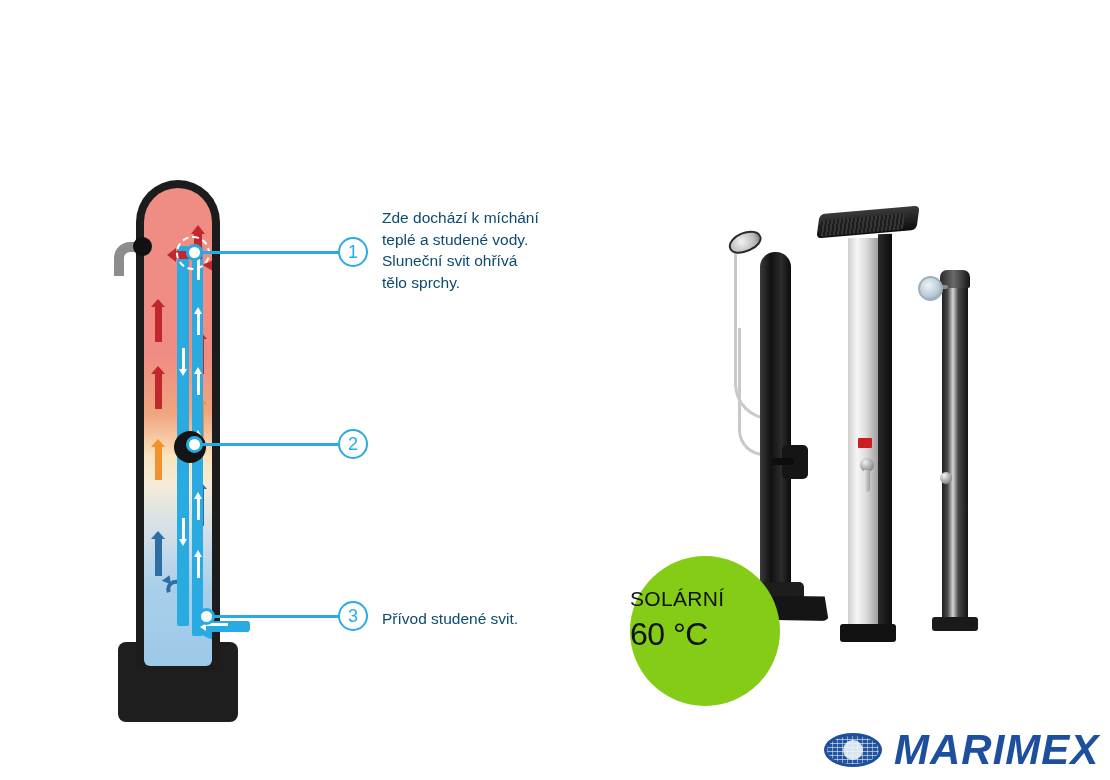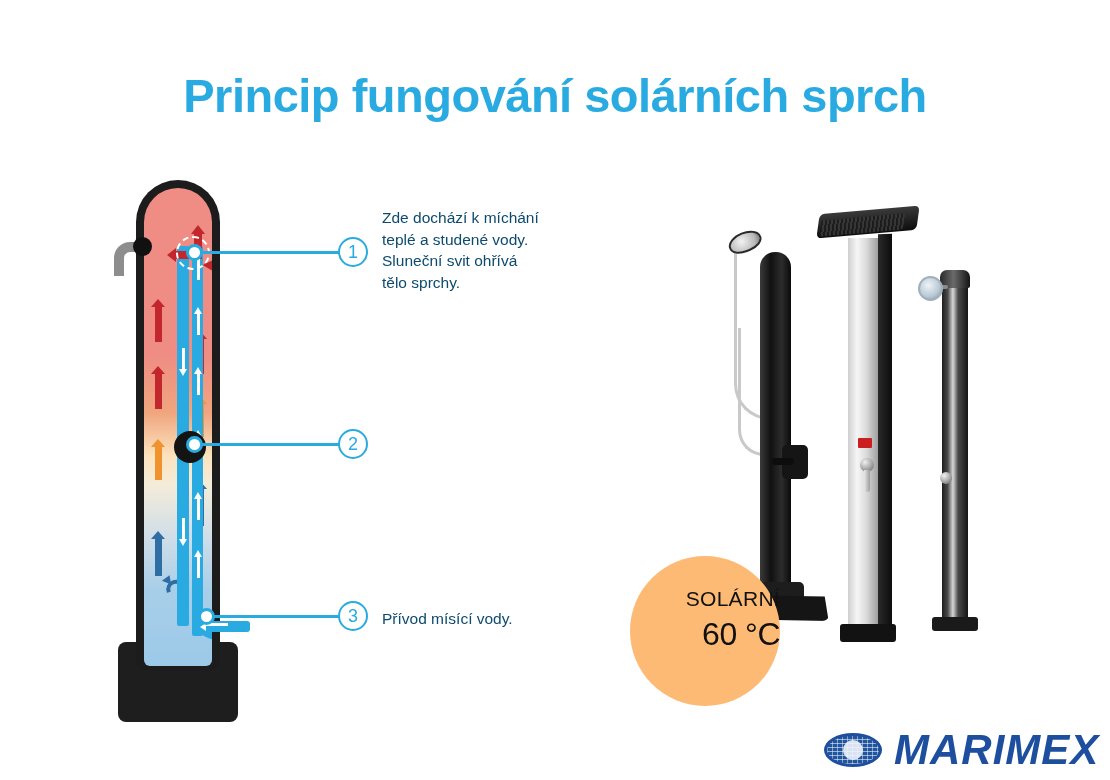--- a/index.html
+++ b/index.html
@@ -412,22 +412,22 @@
     background: radial-gradient(circle at 35% 30%, #f2f2f2, #8d8d8d 70%, #4d4d4d 100%);
     border-radius: 50%;
   }
 
   
   #badge {
     position: absolute;
     left: 630px; top: 556px;
     width: 150px; height: 150px;
     border-radius: 50%;
-    background: #fdba74;
-    text-align: right;
+    background: #84cc16;
+    text-align: left;
     z-index: 10;
   }
   #badge .b-line {
     color: #111111;
     font-size: 21px;
     line-height: 26px;
     letter-spacing: .3px;
   }
   #badge .b-top { padding-top: 30px; }
   #badge .b-temp {
@@ -478,21 +478,20 @@
     font-weight: bold;
     font-style: italic;
     letter-spacing: 1px;
   }
 </style>
 </head>
 <body>
 
 <div id="page">
 
-  <div id="title">Princip fungování solárních sprch</div>
 
   <div id="cross-section">
 
     <div class="base-block"></div>
     <div class="tube-outer"></div>
 
     <div class="tube-inner">
 
       <div class="arrow-up" style="color:#C1272D;left:11px;top:118px;height:36px;"></div>
       <div class="arrow-up" style="color:#C1272D;left:11px;top:185px;height:36px;"></div>
@@ -546,21 +545,21 @@
 Sluneční svit ohřívá
 tělo sprchy.</div>
 
   <div class="anchor-dot" style="left:186px;top:436px;"></div>
   <div class="leader-line" style="left:200px;top:443px;width:140px;"></div>
   <div class="num-circle" style="left:338px;top:429px;">2</div>
 
   <div class="anchor-dot" style="left:198px;top:608px;"></div>
   <div class="leader-line" style="left:212px;top:615px;width:128px;"></div>
   <div class="num-circle" style="left:338px;top:601px;">3</div>
-  <div class="callout-text" style="left:382px;top:608px;">Přívod mísící vody.</div>
+  <div class="callout-text" style="left:382px;top:608px;">Přívod studené svit.</div>
 
   <div id="products">
 
     <div>
       <div class="p1-hose"></div>
       <div class="p1-hose2"></div>
       <div class="p1-body"></div>
       <div class="p1-head"></div>
       <div class="p1-valve"></div>
       <div class="p1-lever"></div>

